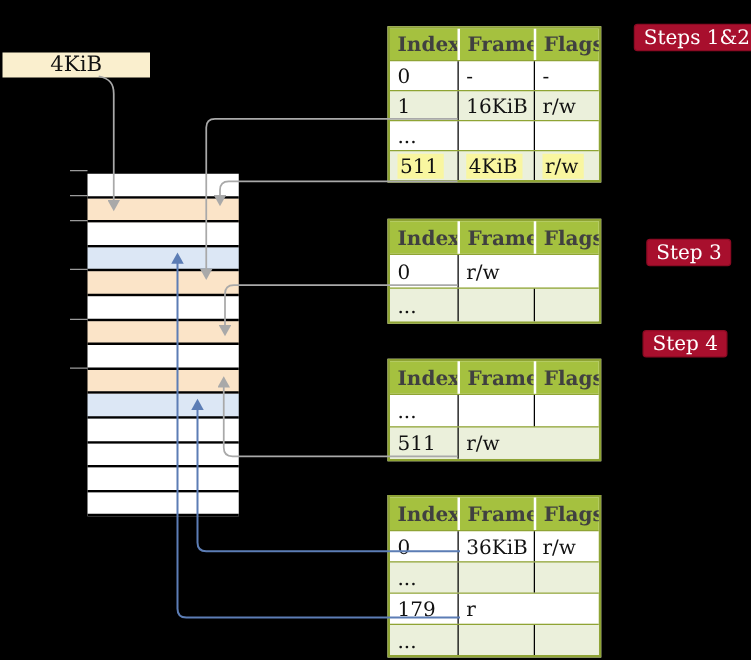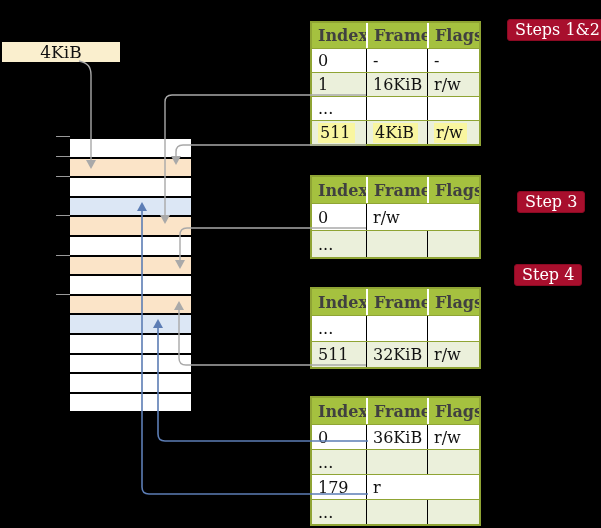--- a/index.html
+++ b/index.html
@@ -131,21 +131,20 @@
         <div class="cell">Frame</div>
         <div class="cell">Flags</div>
       </div>
       <div class="trow" style="height: 26px;">
         <div class="cell">...</div>
         <div class="cell"></div>
         <div class="cell"></div>
       </div>
       <div class="trow shade" style="height: 26px;">
         <div class="cell">511</div>
-        <div class="cell">32KiB</div>
         <div class="cell">r/w</div>
       </div>
     </div>
   <div class="ptable" style="top:396px">
       <div class="trow thead" style="height: 26px;">
         <div class="cell">Index</div>
         <div class="cell">Frame</div>
         <div class="cell">Flags</div>
       </div>
       <div class="trow" style="height: 25px;">

